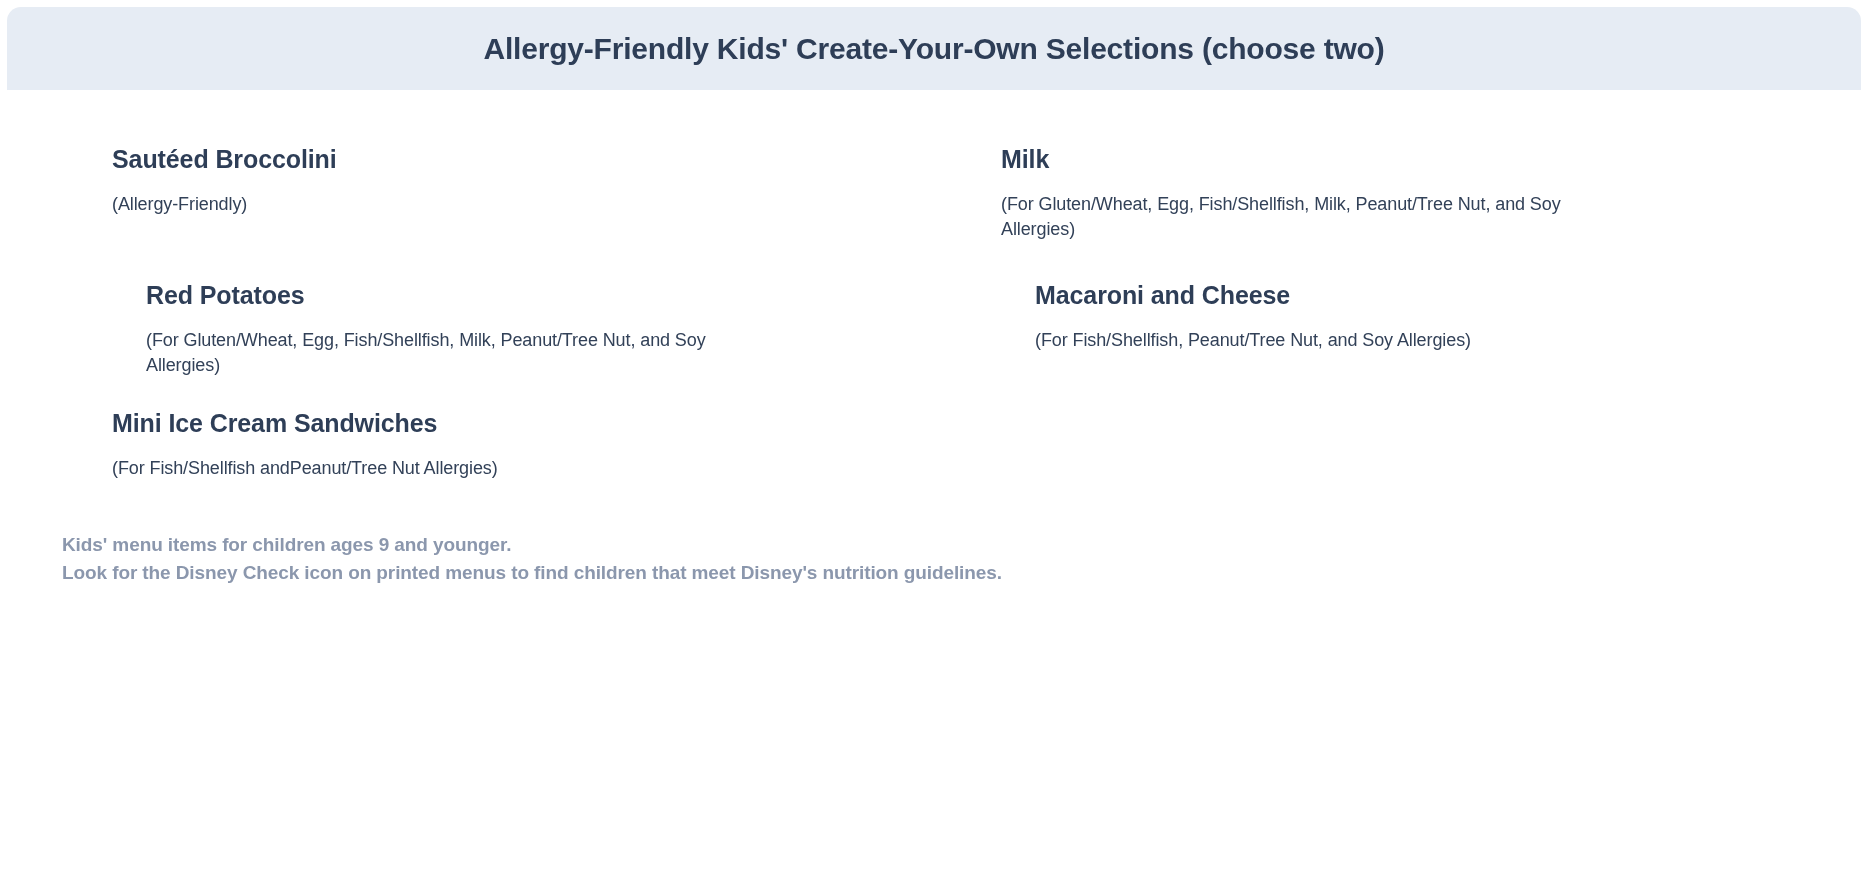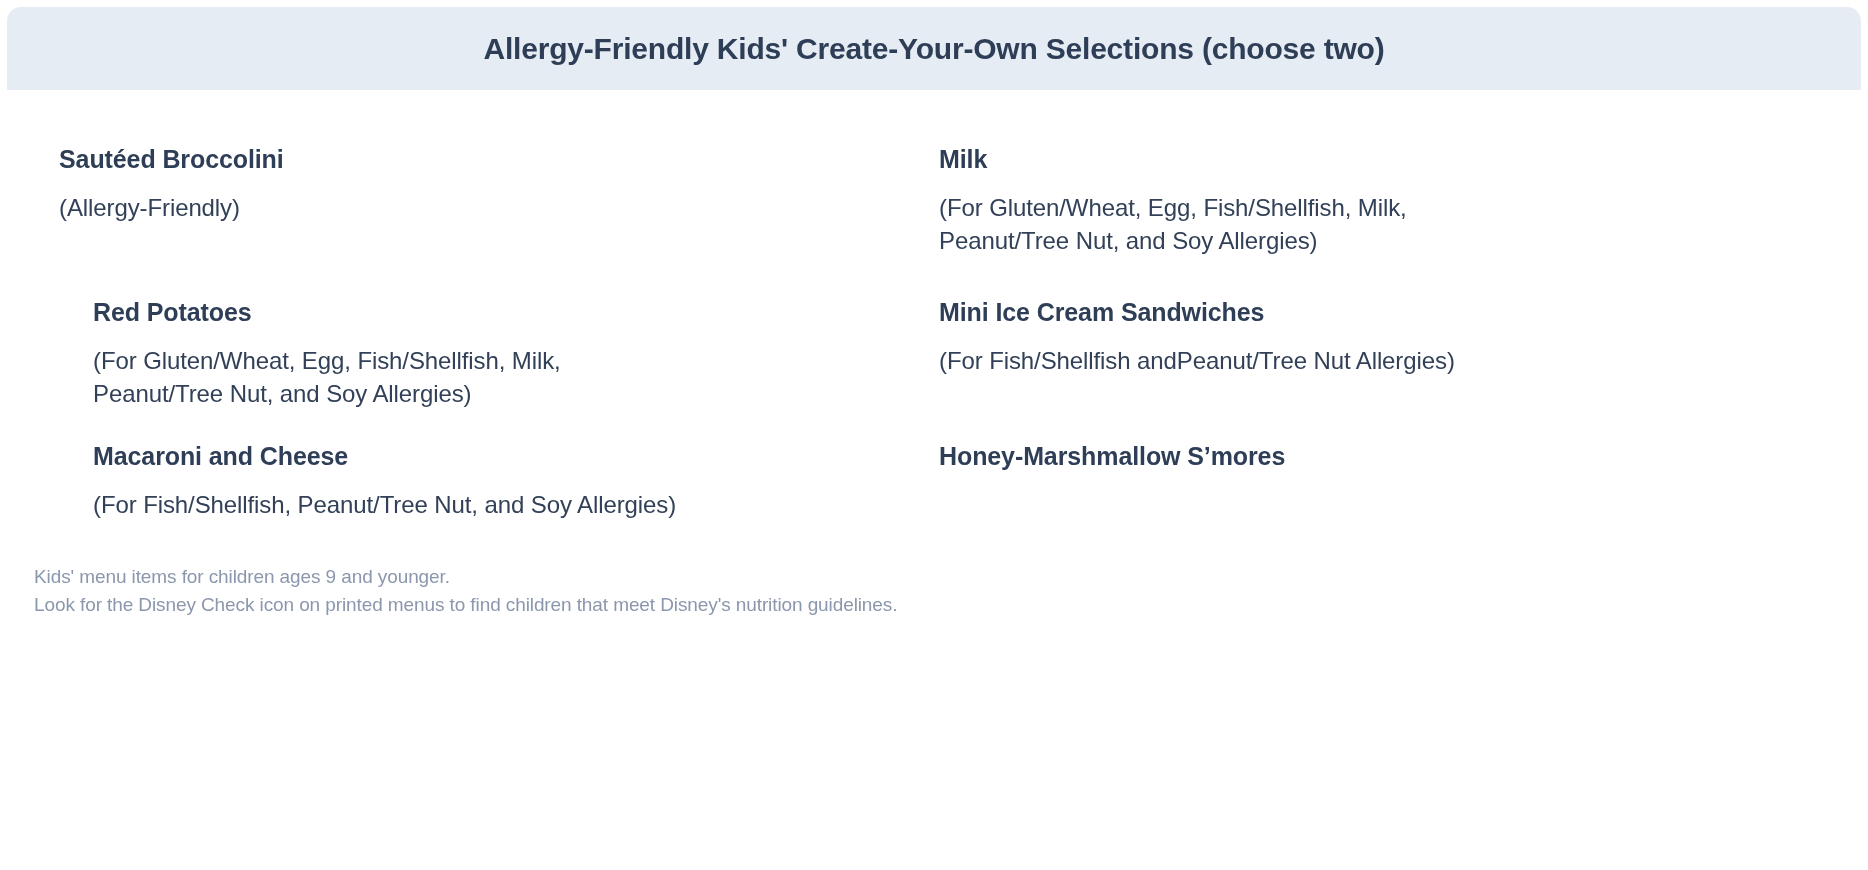--- a/index.html
+++ b/index.html
@@ -45,22 +45,22 @@
   }
 
   .menu-body {
     flex: 1 1 auto;
     padding: 54px 0 0 0;
   }
 
   .items-grid {
     display: grid;
     grid-template-columns: 880px 880px;
-    column-gap: 0px;
-    padding: 0 0 0 59px;
+    column-gap: 9px;
+    padding: 0 0 0 112px;
     box-sizing: border-box;
   }
 
   .menu-item {
     margin-bottom: 39px;
     max-width: 590px;
   }
 
   .menu-item.tight {
     margin-bottom: 30px;
@@ -70,30 +70,31 @@
   .item-name {
     font-size: 25px;
     font-weight: bold;
     color: #2e3e57;
     line-height: 1.2;
     margin: 0 0 18px 0;
     letter-spacing: -0.1px;
   }
 
   .item-desc {
-    font-size: 24px;
+    font-size: 18px;
     font-weight: normal;
     color: #324158;
     line-height: 1.37;
     margin: 0;
     letter-spacing: -0.1px;
   }
 
   .menu-footnotes {
-    padding: 12px 0 0 34px;
+    padding: 12px 0 0 62px;
+    font-weight: bold;
   }
 
   .footnote-line {
     font-size: 19px;
     color: #8b97ad;
     line-height: 1.45;
     margin: 0;
     letter-spacing: -0.1px;
   }
 </style>
@@ -118,32 +119,31 @@
       <div class="menu-item">
         <div class="item-name">Milk</div>
         <div class="item-desc">(For Gluten/Wheat, Egg, Fish/Shellfish, Milk, Peanut/Tree Nut, and Soy Allergies)</div>
       </div>
 
       <div class="menu-item tight">
         <div class="item-name">Red Potatoes</div>
         <div class="item-desc">(For Gluten/Wheat, Egg, Fish/Shellfish, Milk, Peanut/Tree Nut, and Soy Allergies)</div>
       </div>
 
-      <div class="menu-item">
-        <div class="item-name">Mini Ice Cream Sandwiches</div>
-        <div class="item-desc">(For Fish/Shellfish andPeanut/Tree Nut Allergies)</div>
-      </div>
-
       <div class="menu-item tight">
         <div class="item-name">Macaroni and Cheese</div>
         <div class="item-desc">(For Fish/Shellfish, Peanut/Tree Nut, and Soy Allergies)</div>
       </div>
 
       <div class="menu-item">
-        <div class="item-name">Honey-Marshmallow S’mores</div>
+        <div class="item-name">Mini Ice Cream Sandwiches</div>
+        <div class="item-desc">(For Fish/Shellfish andPeanut/Tree Nut Allergies)</div>
+      </div>
+
+      <div class="menu-item">
       </div>
 
     </div>
 
     <div class="menu-footnotes">
       <p class="footnote-line">Kids' menu items for children ages 9 and younger.</p>
       <p class="footnote-line">Look for the Disney Check icon on printed menus to find children that meet Disney's nutrition guidelines.</p>
     </div>
 
   </div>

